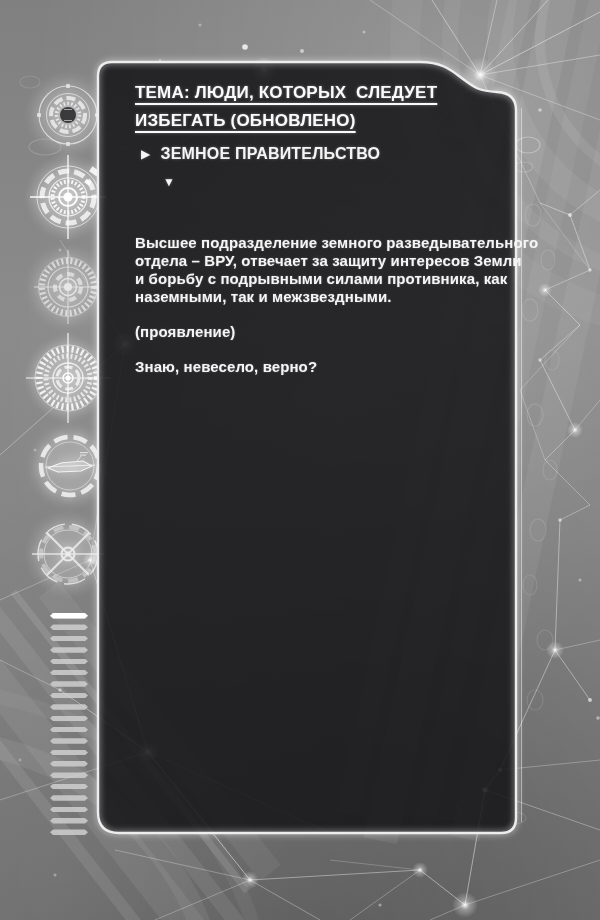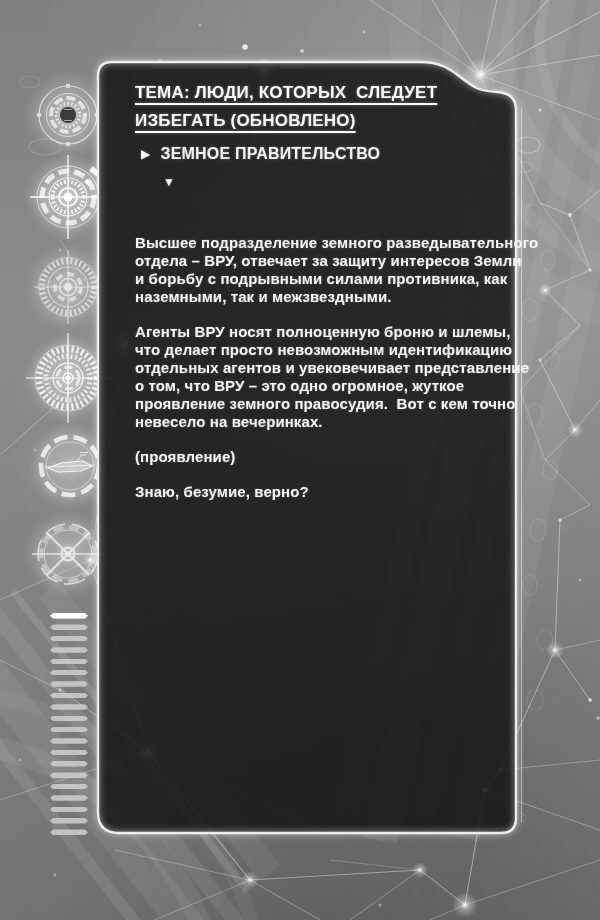--- a/index.html
+++ b/index.html
@@ -355,24 +355,18 @@
       <div class="tree-item lv2">
         <span class="tri">▼</span>
       </div>
     </div>
 
     <div class="body-text">
       <p>Высшее подразделение земного разведывательного
 отдела – ВРУ, отвечает за защиту интересов Земли
 и борьбу с подрывными силами противника, как
 наземными, так и межзвездными.</p>
-      <p>Агенты ВРУ носят полноценную броню и шлемы,
-что делает просто невозможным идентификацию
-отдельных агентов и увековечивает представление
-о том, что ВРУ – это одно огромное, жуткое
-проявление земного правосудия.  Вот с кем точно
-невесело на вечеринках.</p>
       <p>(проявление)</p>
-      <p>Знаю, безумие, верно?</p>
+      <p>Знаю, невесело, верно?</p>
     </div>
   </div>
 
 </div>
 
 </body></html>

